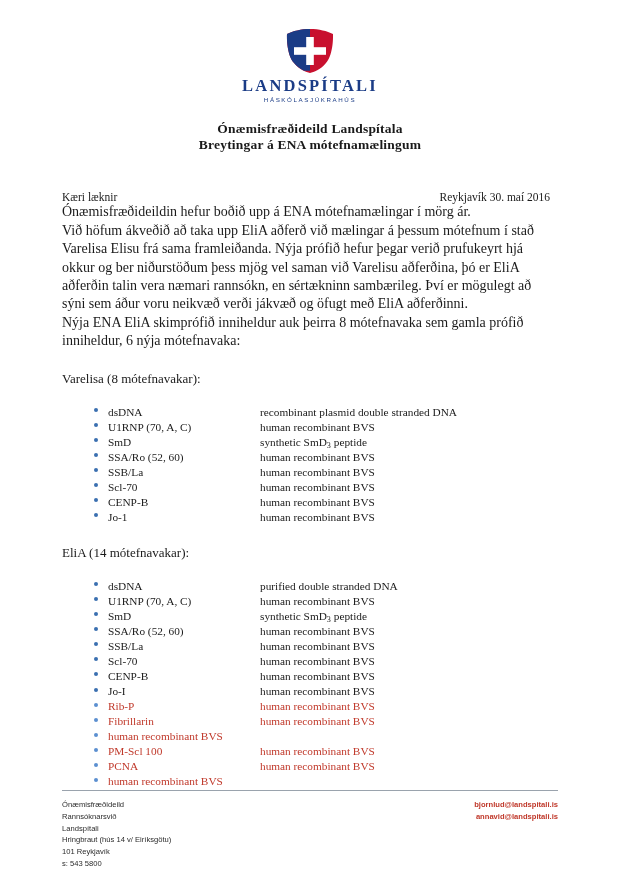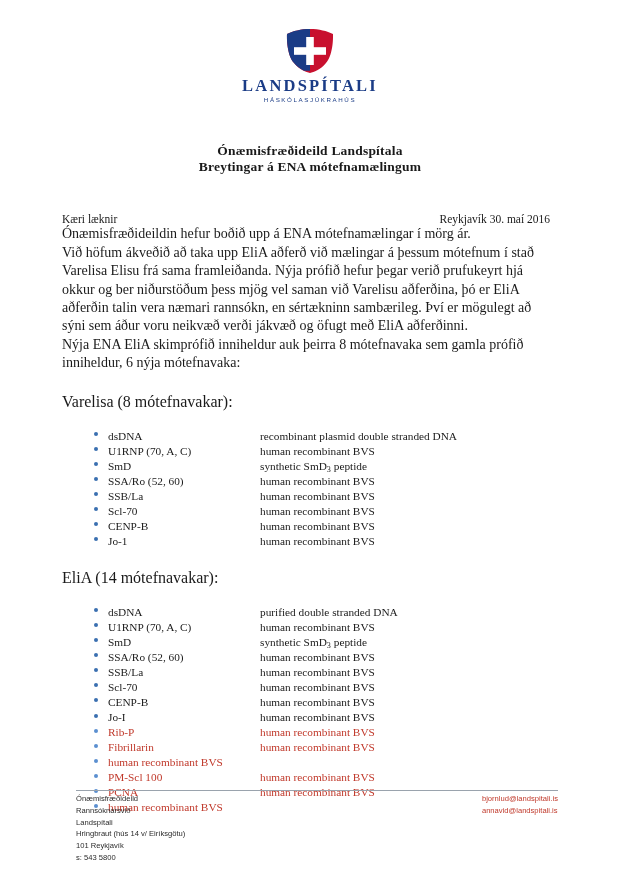--- a/index.html
+++ b/index.html
@@ -50,21 +50,21 @@
     letter-spacing: 1.6px;
     color: #1b3c86;
     margin-top: 1px;
   }
 
   
   .doc-title {
     text-align: center;
     font-size: 13.5px;
     font-weight: bold;
-    margin-top: 40px;
+    margin-top: 18px;
     letter-spacing: 0.2px;
   }
   .doc-subtitle {
     text-align: center;
     font-size: 13.5px;
     font-weight: bold;
     letter-spacing: 0.2px;
   }
 
   
@@ -85,21 +85,21 @@
     line-height: 1.32;
     margin: 0;
     text-align: left;
   }
   .p1 { margin-top: 16px; }
   .p2 { margin-top: 16px; }
   .p3 { margin-top: 16px; }
 
   
   .list-heading {
-    font-size: 16px;
+    font-size: 13px;
     margin-top: 20px;
     margin-bottom: 5px;
   }
   .ag-list { margin: 18px; padding: 0; list-style: none; }
   .ag-list li {
     display: flex;
     font-size: 11.3px;
     line-height: 1.33;
     position: relative;
     padding-left: 28px;
@@ -119,35 +119,37 @@
   }
   .ag-list li .ds { flex: 1 1 auto; }
   .ag-list li.hl .nm,
   .ag-list li.hl .ds { color: #c0392b; }
   .ag-list li.hl .bullet { background: #5b8fd0; }
   sub { font-size: 0.72em; vertical-align: baseline; position: relative; top: 2px; }
 
   
   .footer {
     position: absolute;
-    left: 76px;
+    left: 62px;
     right: 62px;
     top: 762px;
     border-top: 1px solid #9aa3ad;
-    padding-top: 2px;
+    padding-top: 8px;
     display: flex;
     justify-content: space-between;
     font-family: "Liberation Sans", sans-serif;
     font-size: 7.6px;
     line-height: 1.55;
     color: #2b2b2b;
   }
   .footer .left div { white-space: nowrap; }
   .footer .right {
+    text-align: right;
     color: #c0392b;
+    font-weight: bold;
   }
   .footer .right div { white-space: nowrap; }
 </style>
 </head>
 <body>
 
 <div class="page">
 
   <div class="logo-block">
     <div class="logo-mark">

